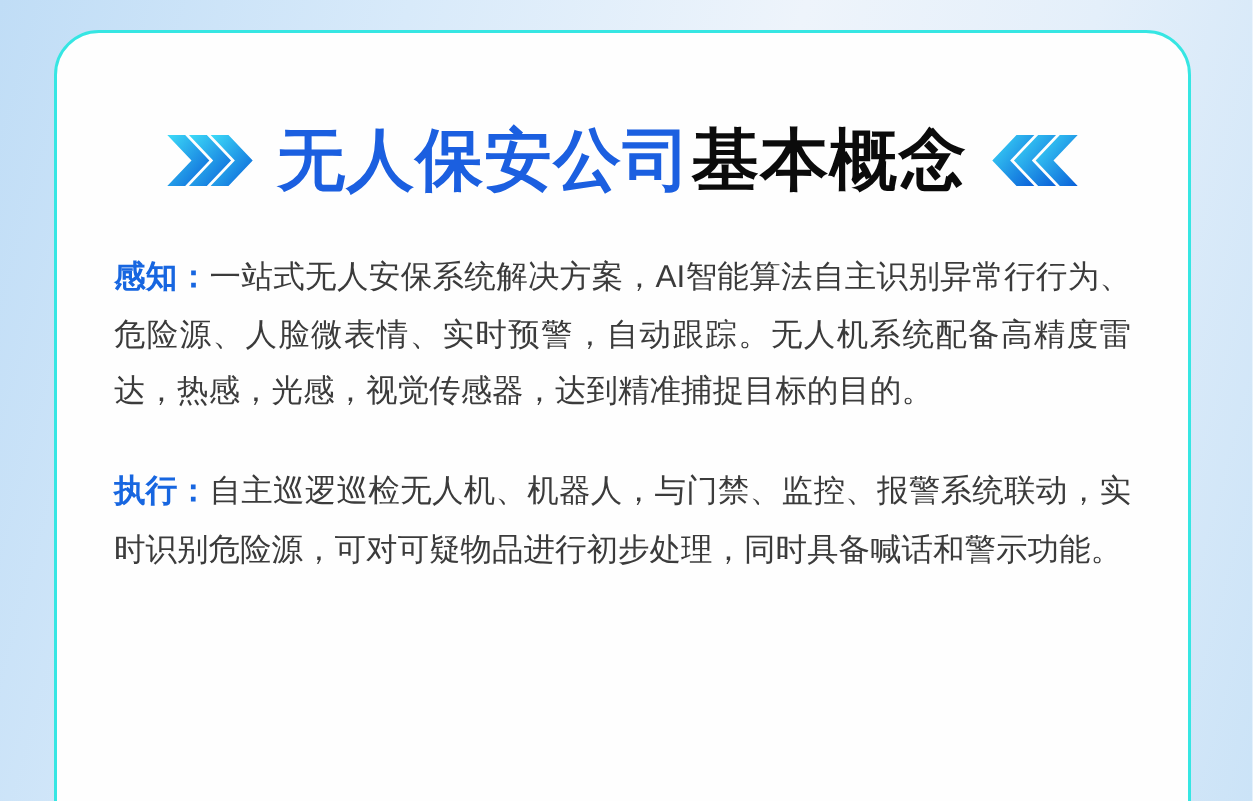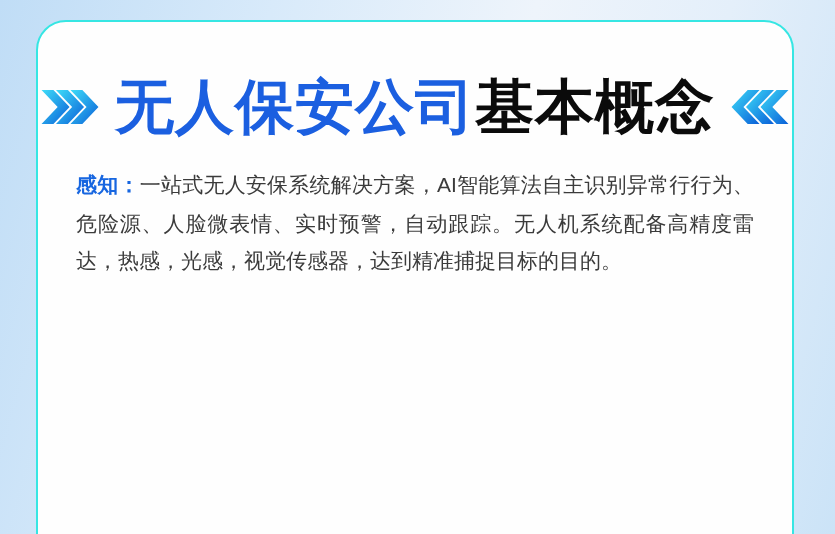--- a/index.html
+++ b/index.html
@@ -33,21 +33,21 @@
     align-items: center;
     justify-content: center;
     gap: 16px;
   }
   .chevrons {
     flex: 0 0 auto;
     display: block;
   }
   h1.title {
     margin: 0;
-    font-size: 59px;
+    font-size: 45px;
     line-height: 1;
     font-weight: 800;
     letter-spacing: 1px;
     white-space: nowrap;
     font-family: Liberation Serif, serif;
   }
   .title-highlight { color: #1b5fe0; }
   .title-rest { color: #0b0b0b; }
   .section {
     margin: 30px 0 0 0;
@@ -95,14 +95,15 @@
       <path fill="url(#gradL)" d="M33,0 h-14 l-19,20 19,20 h14 l-19,-20 z"></path>
       <path fill="url(#gradL)" d="M50,0 h-14 l-19,20 19,20 h14 l-19,-20 z"></path>
       <path fill="url(#gradL)" d="M67,0 h-14 l-19,20 19,20 h14 l-19,-20 z"></path>
     </svg>
 
   </div>
 
   <p class="section"><span class="label">感知：</span><span>一站式无人安保系统解决方案，AI智能算法自主识别异常行行为、危险源、人脸微表情、实时预警，自动跟踪。无人机系统配备高精度雷达，热感，光感，视觉传感器，达到精准捕捉目标的目的。</span></p>
 
 
+  <p class="section"><span class="label">执行：</span><span>自主巡逻巡检无人机、机器人，与门禁、监控、报警系统联动，实时识别危险源，可对可疑物品进行初步处理，同时具备喊话和警示功能。</span></p>
 
 </div>
 
 </body></html>

